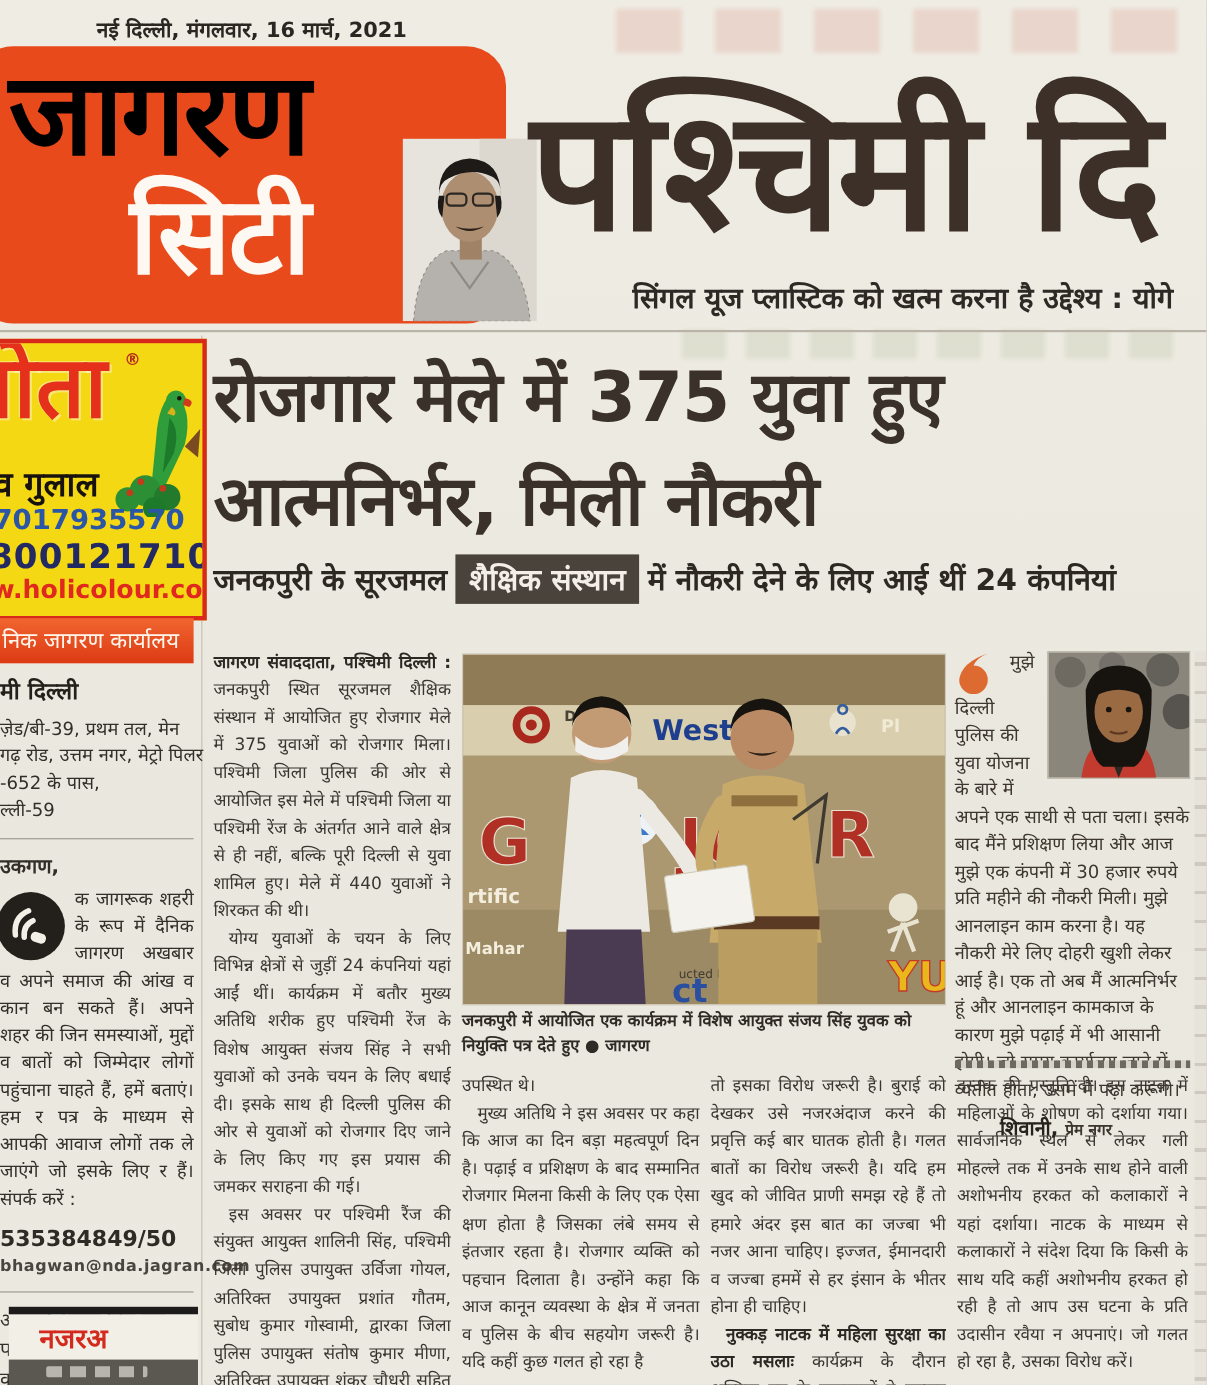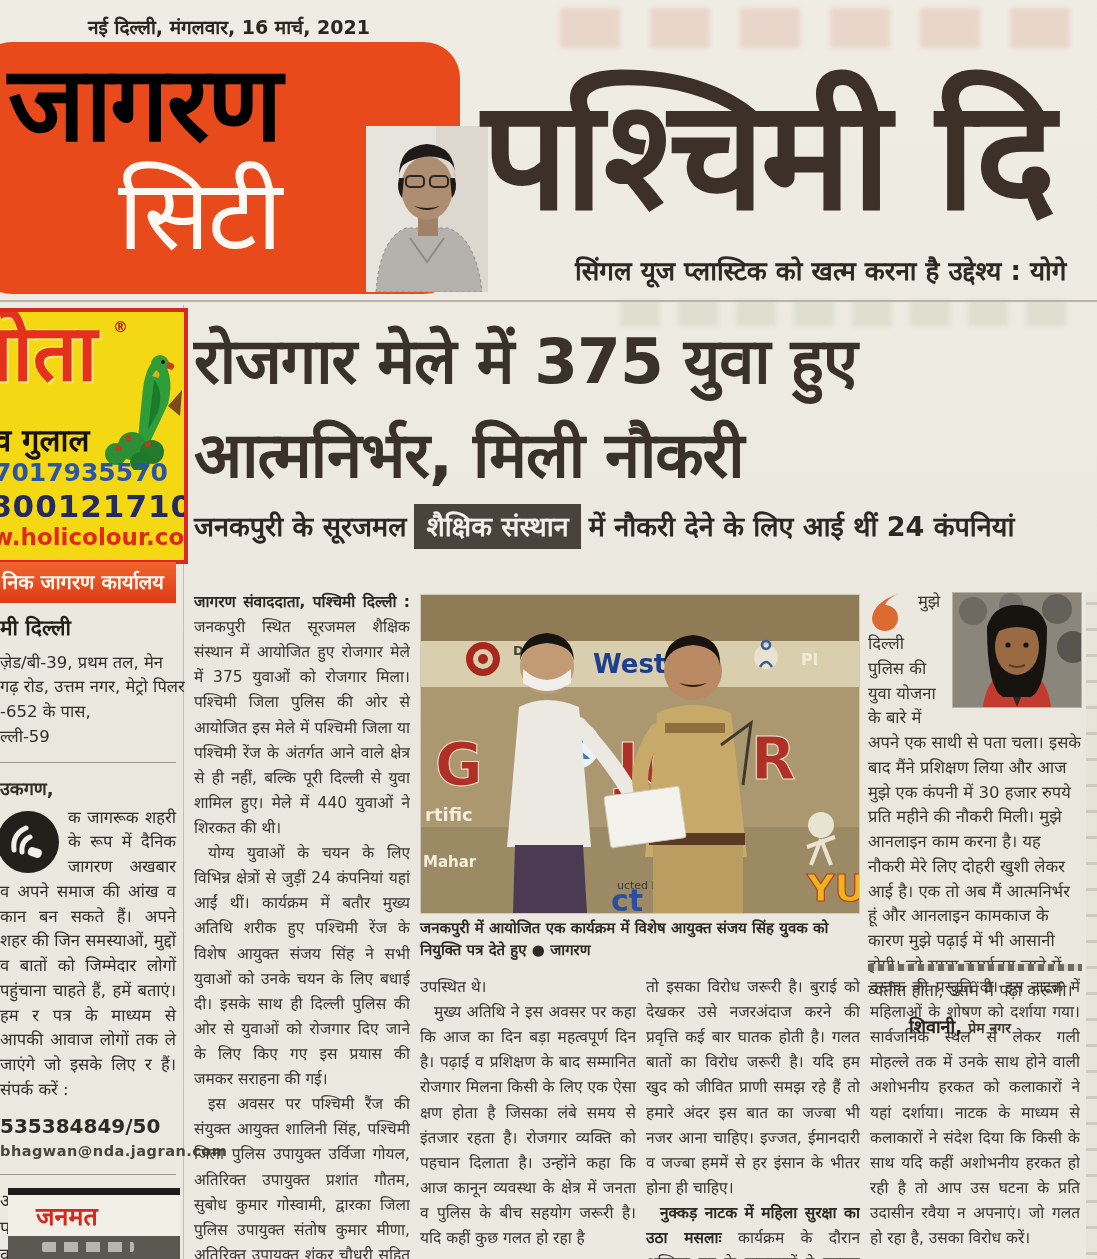--- a/index.html
+++ b/index.html
@@ -5,35 +5,35 @@
   html,body{margin:0;padding:0;background:#cfcac0;}
   #page{position:relative;width:1097px;height:1259px;overflow:hidden;
         background:linear-gradient(180deg,#efece4 0%,#edeae1 30%,#eae7de 60%,#ece9e0 100%);
         font-family:"DejaVu Sans","Liberation Sans",sans-serif;color:#3a3530;}
   .abs{position:absolute;}
   .ghost{position:absolute;opacity:.12;filter:blur(2px);pointer-events:none;}
   
   .dateline{font-size:19px;font-weight:bold;color:#2b2622;}
   .masthead{background:#e84a1c;border-radius:34px;box-shadow:0 0 0 2px #e84a1c;}
   .masthead .l1{font-size:104px;font-weight:900;color:#000000;line-height:1.05;letter-spacing:-2px;}
-  .masthead .l2{font-size:98px;font-weight:400;color:#fdf9f2;line-height:1;letter-spacing:-2px;}
+  .masthead .l2{font-size:98px;font-weight:700;color:#fdf9f2;line-height:1;letter-spacing:-2px;}
   .bighead{font-size:152px;font-weight:900;color:#3c3028;white-space:nowrap;letter-spacing:-4px;}
   .strap{font-size:26px;font-weight:bold;color:#2e2925;white-space:nowrap;}
   .hdr-rule{background:#b9b2a6;height:2px;}
   
   .ad{background:#f4d814;border:4px solid #d9291d;overflow:hidden;}
   .ad .brand{font-size:78px;font-weight:900;color:#e5311c;line-height:1;white-space:nowrap;
              text-shadow:2px 2px 0 #fff6,-1px -1px 0 #fff6;}
   .ad .reg{font-size:15px;color:#b3271c;font-weight:bold;}
   .ad .sub{font-size:31px;font-weight:900;color:#17120e;white-space:nowrap;}
   .ad .ph1{font-size:25px;font-weight:900;color:#2b56a5;white-space:nowrap;}
   .ad .ph2{font-size:31px;font-weight:900;color:#232a63;white-space:nowrap;letter-spacing:1px;}
   .ad .web{font-size:23px;font-weight:900;color:#e0281e;white-space:nowrap;}
   .office-hd{background:linear-gradient(180deg,#f0652f,#dd3a14);color:#fff7ee;font-size:20px;
-             font-weight:bold;padding:5px 6px 6px 2px;white-space:nowrap;}
+             font-weight:normal;padding:5px 6px 6px 2px;white-space:nowrap;}
   .rail{font-size:16.5px;line-height:1.5;color:#332e29;}
   .rail .region{font-size:21px;font-weight:bold;color:#231f1b;margin:10px 0 6px;}
   .rail .addr{white-space:nowrap;}
   .rail hr{border:none;border-top:1px solid #9a948a;margin:12px 0;}
   .rail .salut{font-weight:bold;font-size:18px;margin-bottom:4px;}
   .appeal{text-align:justify;}
   .phone-badge{float:left;width:64px;height:64px;margin:4px 8px 2px -4px;}
   .rail .cphone{font-size:20px;font-weight:bold;color:#2e2a25;margin-top:8px;}
   .rail .cmail{font-size:14.5px;font-weight:bold;color:#4a453f;letter-spacing:.5px;}
   .janmat{width:172px;}
@@ -144,21 +144,21 @@
     </div>
     <div class="cphone">535384849/50</div>
     <div class="cmail">bhagwan@nda.jagran.com</div>
     <hr>
     <div style="font-size:18px;line-height:1.5;">आपको अपना प्रिय वार पत्र दैनिक जागरण ने में कोई परेशानी हो रही है पया हमें जरूर बताएं।</div>
 
   </div>
 
   <div class="abs janmat" style="left:8px;top:1188px;">
     <div class="bar"></div>
-    <div class="ttl">जनमत</div>
+    <div class="ttl">नजरअ</div>
     <div class="box">
         <div class="smear"></div>
       </div>
   </div>
 
   <div class="abs headline" style="left:194px;top:316px;text-align:right;">रोजगार मेले में 375 युवा हुए</div>
   <div class="abs headline" style="left:194px;top:410px;">आत्मनिर्भर, मिली नौकरी</div>
 
   <div class="abs subhead" style="left:194px;top:504px;">
     <span>जनकपुरी के सूरजमल</span><span class="revbox">शैक्षिक संस्थान</span><span>में नौकरी देने के लिए आई थीं 24 कंपनियां</span>

